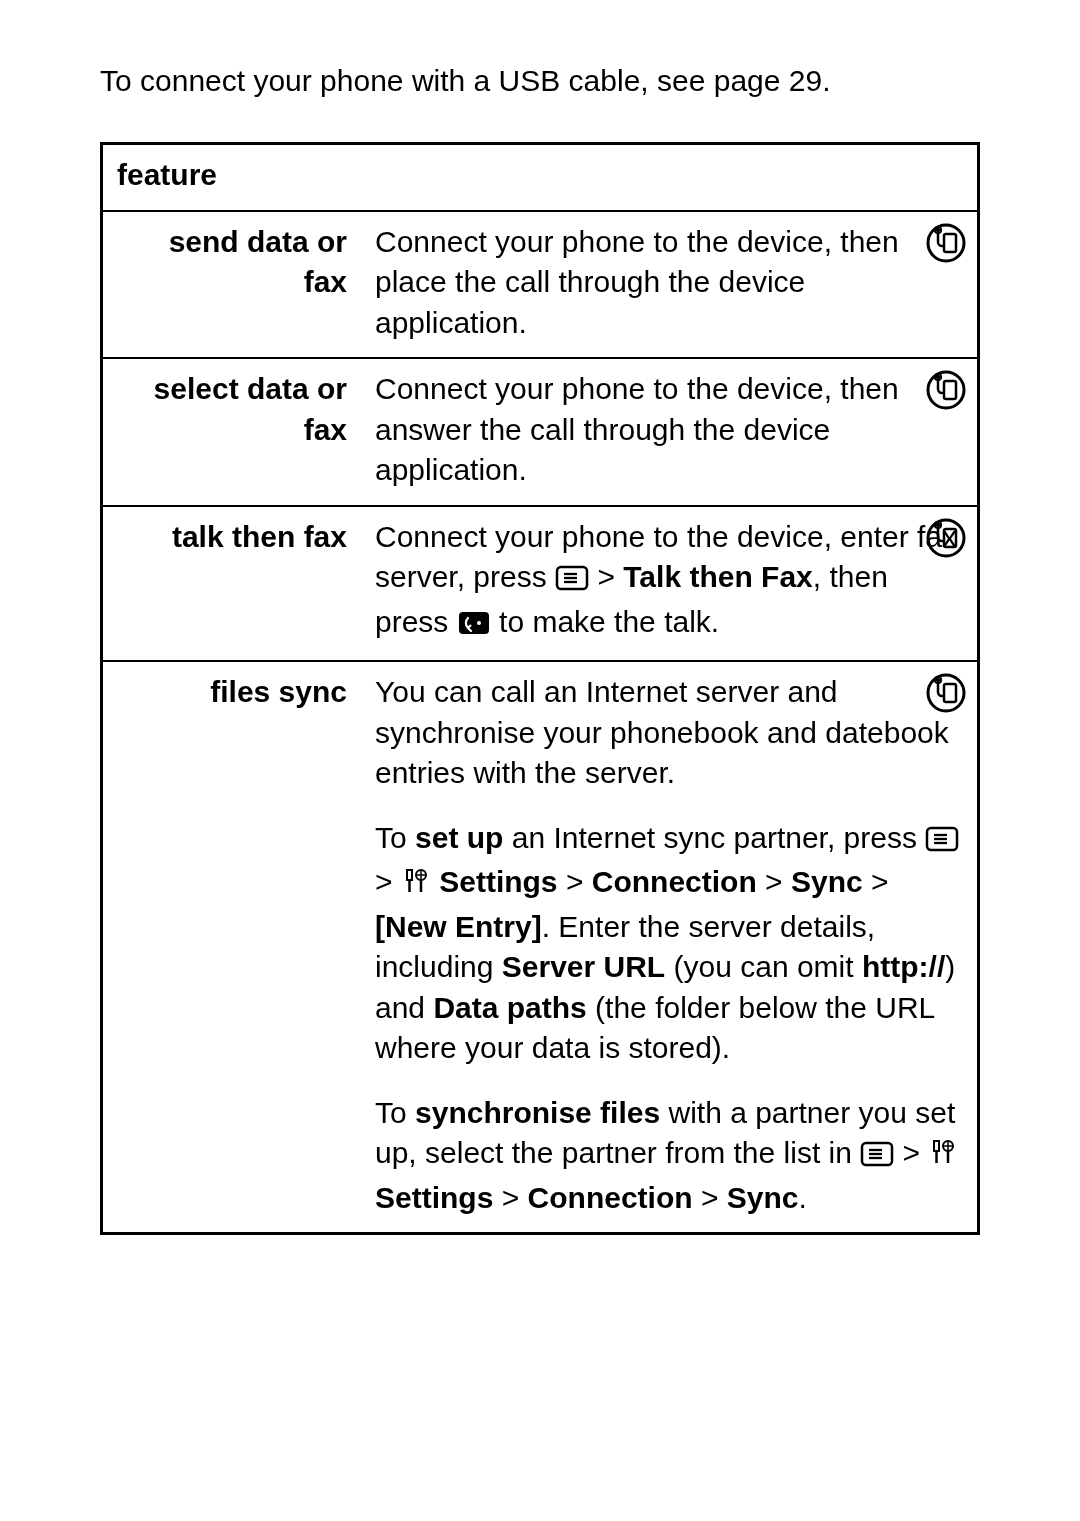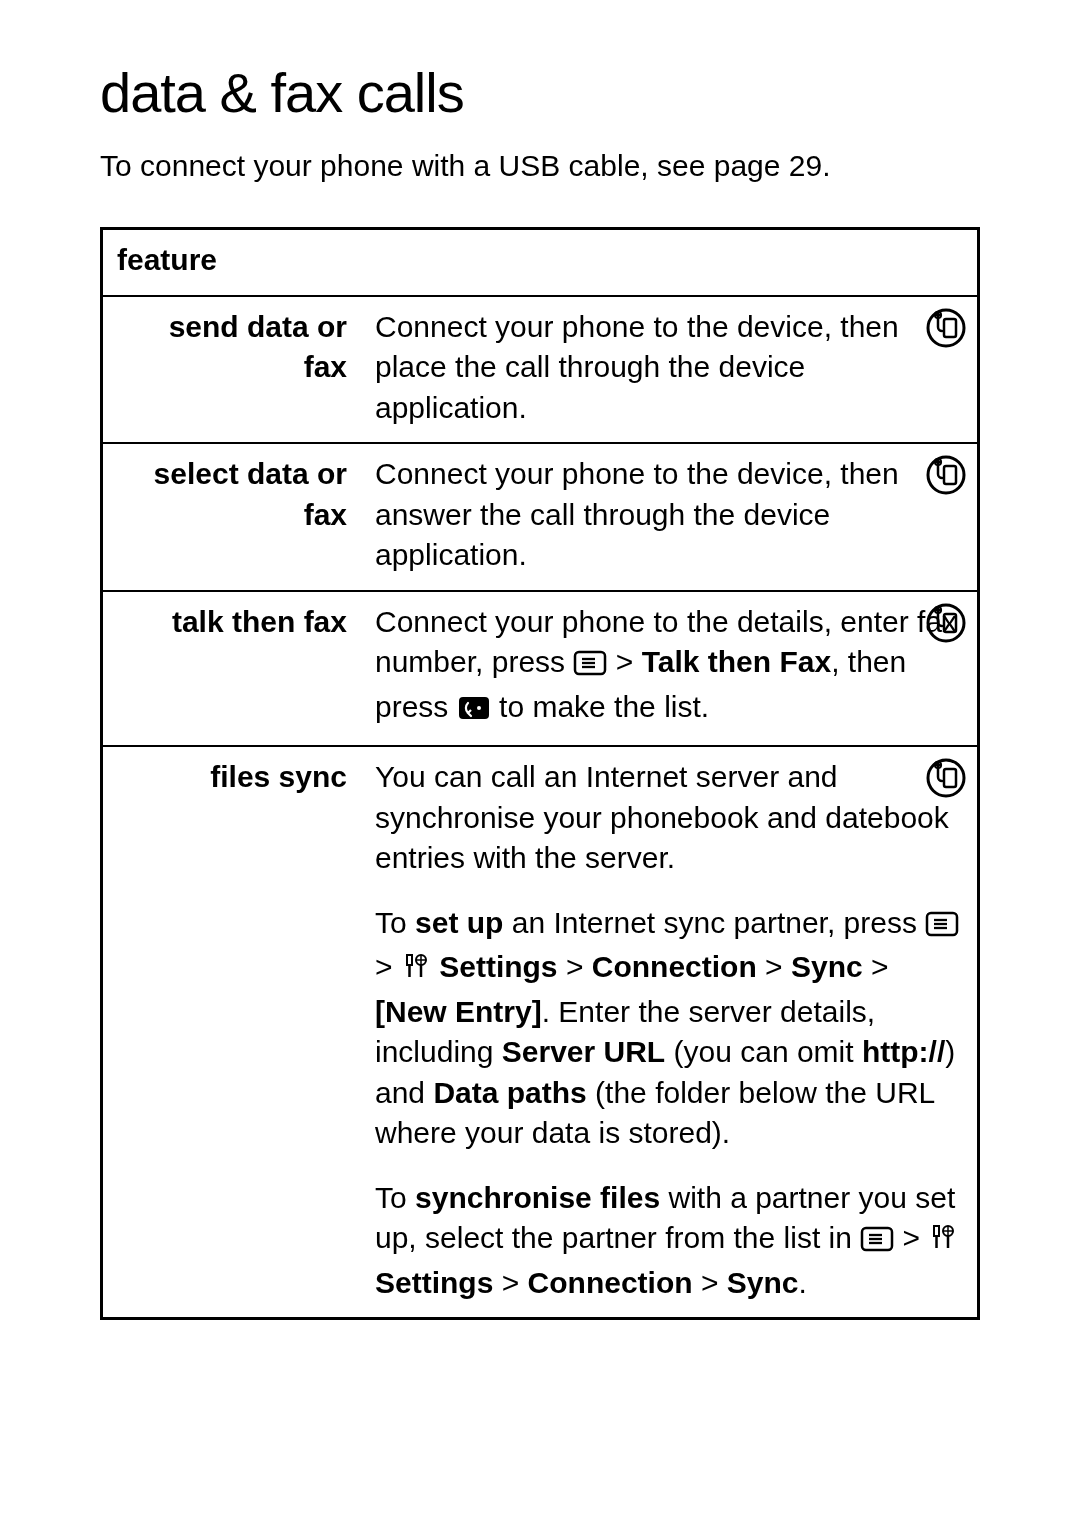--- a/index.html
+++ b/index.html
@@ -78,21 +78,20 @@
   .footer .pnum {
     font-weight: bold;
     margin-left: 30px;
   }
 </style>
 </head>
 <body>
 
 <div class="page">
 
-  <h1 class="title">data &amp; fax calls</h1>
 
   <p class="intro">To connect your phone with a USB cable, see page 29.</p>
 
   <table class="feature-table">
     <thead>
       <tr>
         <th colspan="2">feature</th>
       </tr>
     </thead>
     <tbody>
@@ -127,38 +126,38 @@
               <line x1="13" y1="5" x2="13" y2="11" stroke="#000" stroke-width="2"></line>
               <line x1="10" y1="8" x2="16" y2="8" stroke="#000" stroke-width="2"></line>
             </svg>
           </span>
         </td>
       </tr>
 
       <tr>
         <td class="name">talk then fax</td>
         <td class="desc">
-          <span>Connect your phone to the details, enter fax number, press </span>
+          <span>Connect your phone to the device, enter fax server, press </span>
           <span class="inline-icon">
             <svg width="34" height="26" viewBox="0 0 34 26">
               <rect x="2" y="2" width="30" height="22" rx="4" fill="none" stroke="#000" stroke-width="2.5"></rect>
               <line x1="9" y1="9" x2="22" y2="9" stroke="#000" stroke-width="2.3"></line>
               <line x1="9" y1="13" x2="22" y2="13" stroke="#000" stroke-width="2.3"></line>
               <line x1="9" y1="17" x2="22" y2="17" stroke="#000" stroke-width="2.3"></line>
             </svg>
           </span>
           <span> &gt; </span><span class="b cond">Talk then Fax</span><span>, then press </span>
           <span class="inline-icon">
             <svg width="34" height="26" viewBox="0 0 34 26">
               <rect x="2" y="2" width="30" height="22" rx="4" fill="#000"></rect>
               <path d="M 11 8 A 7 7 0 0 0 11 18 L 14 15 L 11 18 L 14 21" fill="none" stroke="#fff" stroke-width="2.2" stroke-linecap="round"></path>
               <circle cx="22" cy="13" r="2" fill="#fff"></circle>
             </svg>
           </span>
-          <span> to make the list.</span>
+          <span> to make the talk.</span>
           <span class="row-icon">
             <svg width="42" height="42" viewBox="0 0 42 42">
               <circle cx="21" cy="21" r="18" fill="none" stroke="#000" stroke-width="3"></circle>
               <rect x="19" y="12" width="12" height="18" rx="2" fill="none" stroke="#000" stroke-width="2.5"></rect>
               <path d="M 13 10 L 13 20 A 4 4 0 0 0 17 24" fill="none" stroke="#000" stroke-width="2.5" stroke-linecap="round"></path>
               <circle cx="13" cy="8" r="3" fill="none" stroke="#000" stroke-width="2.2"></circle>
               <line x1="13" y1="5" x2="13" y2="11" stroke="#000" stroke-width="2"></line>
               <line x1="10" y1="8" x2="16" y2="8" stroke="#000" stroke-width="2"></line>
             </svg>
           </span>

